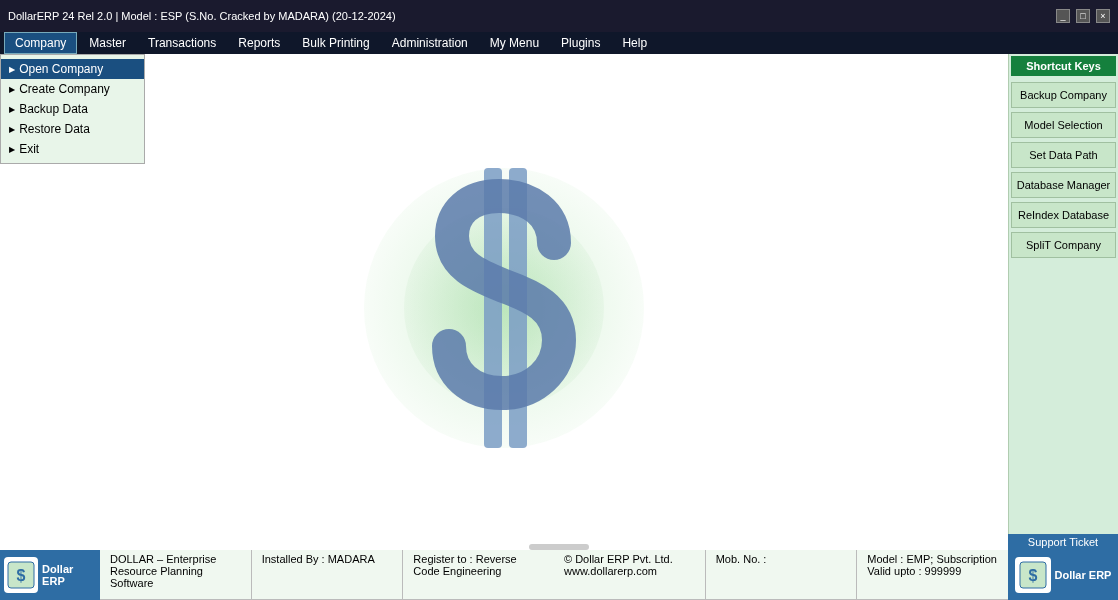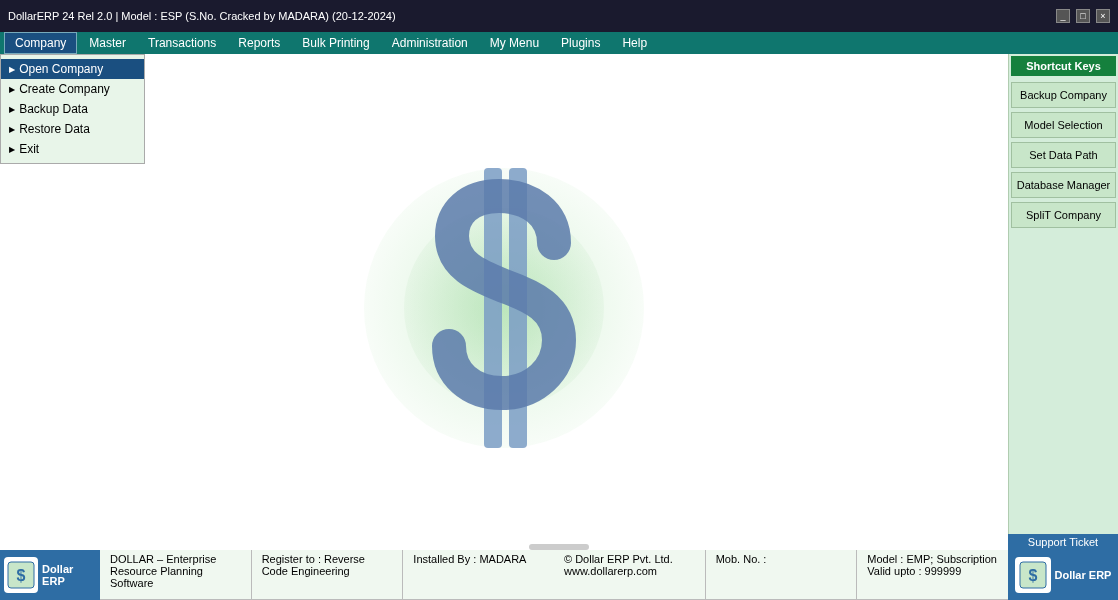--- a/index.html
+++ b/index.html
@@ -36,21 +36,21 @@
       color: #fff;
       font-size: 9px;
       display: flex;
       align-items: center;
       justify-content: center;
       cursor: pointer;
     }
 
     
     #menu-bar {
-      background: #0f766e;
+      background: #0f172a;
       height: 22px;
       display: flex;
       align-items: center;
       padding: 0 4px;
       gap: 2px;
     }
     .menu-item {
       color: #fff;
       padding: 2px 10px;
       font-size: 12px;
@@ -335,20 +335,21 @@
     </div>
 
   </div>
 
   <div id="right-sidebar">
     <div id="sidebar-header">Shortcut Keys</div>
     <div class="sidebar-btn">Backup Company</div>
     <div class="sidebar-btn">Model Selection</div>
     <div class="sidebar-btn">Set Data Path</div>
     <div class="sidebar-btn">Database Manager</div>
+    <div class="sidebar-btn">ReIndex Database</div>
     <div class="sidebar-btn">SpliT Company</div>
   </div>
 
 </div>
 
 <div id="support-ticket-label">Support Ticket</div>
 
 <div id="scrollbar-hint"></div>
 
 <div id="status-bar">
@@ -360,22 +361,22 @@
           <text x="15" y="21" text-anchor="middle" font-size="16" font-weight="bold" fill="#2e6da4">$</text>
         </svg>
       </div>
       <span style="color:#fff; font-size:11px; font-weight:bold;">Dollar ERP</span>
     </div>
   </div>
 
   <div id="status-center">
     <div class="status-row">
       <div class="status-cell">DOLLAR – Enterprise Resource Planning Software</div>
+      <div class="status-cell">Installed By : MADARA</div>
       <div class="status-cell">Register to : Reverse Code Engineering</div>
-      <div class="status-cell">Installed By : MADARA</div>
     </div>
     <div class="status-row">
       <div class="status-cell">© Dollar ERP Pvt. Ltd.   www.dollarerp.com</div>
       <div class="status-cell">Mob. No. :</div>
       <div class="status-cell">Model : EMP; Subscription Valid upto : 999999</div>
     </div>
   </div>
 
   <div id="status-right">
     <div class="dollar-erp-logo">

